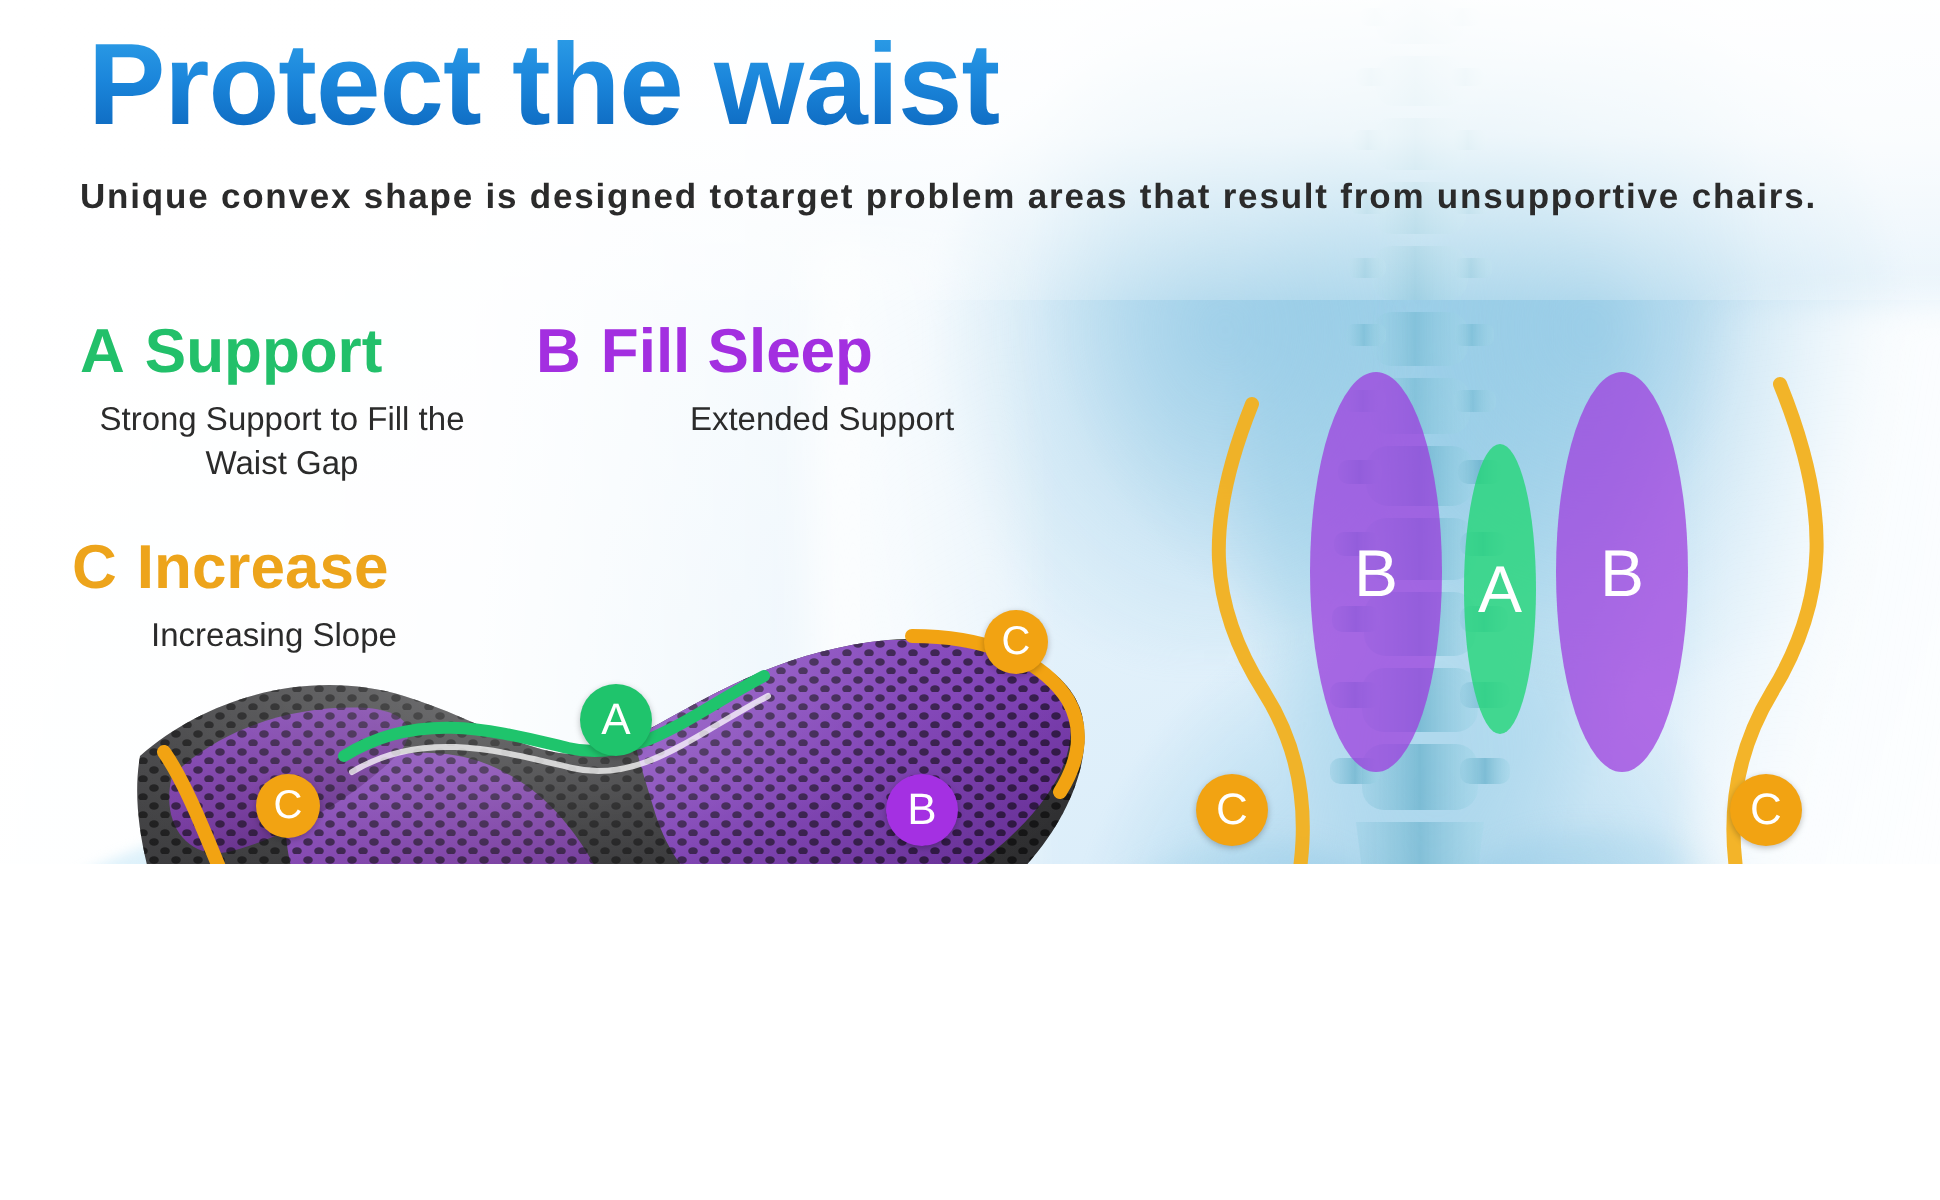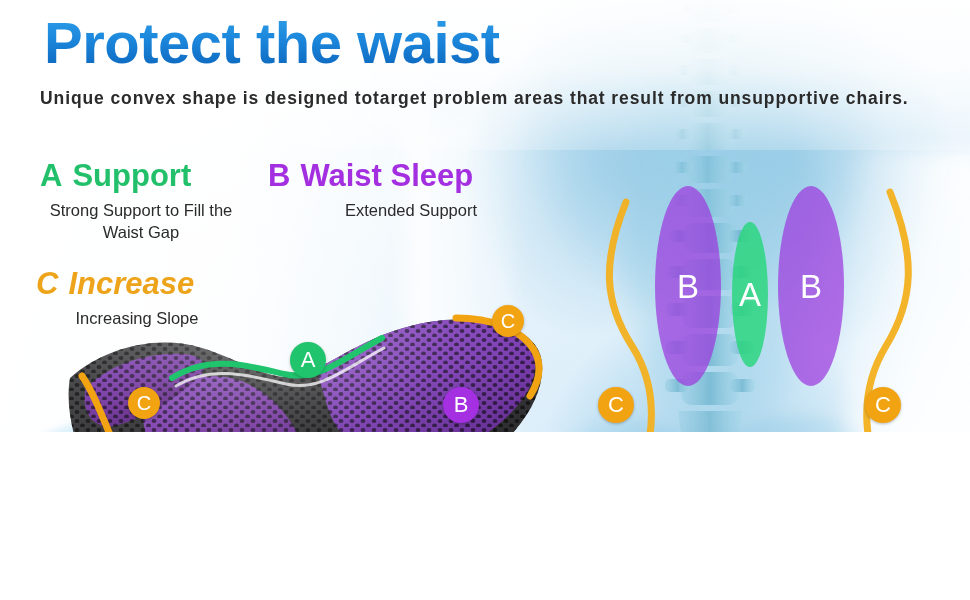--- a/index.html
+++ b/index.html
@@ -129,21 +129,21 @@
     color: #2b2b2b;
     line-height: 1.32;
     text-align: center;
   }
   #feat-a { left: 36px; top: 160px; width: 210px; }
   #feat-a .feat-head { color: #22c06a; padding-left: 4px; }
   #feat-b { left: 268px; top: 160px; width: 250px; }
   #feat-b .feat-head { color: #a32fe0; }
   #feat-b .feat-desc { text-align: center; padding-left: 36px; }
   #feat-c { left: 28px; top: 268px; width: 218px; }
-  #feat-c .feat-head { color: #eda41b; padding-left: 8px; font-style: italic; }
+  #feat-c .feat-head { color: #eda41b; padding-left: 8px; }
 
   
   #pillow { position: absolute; left: 52px; top: 292px; width: 500px; height: 270px; }
 
   
   .badge {
     position: absolute;
     width: 36px; height: 36px;
     border-radius: 50%;
     display: flex; align-items: center; justify-content: center;
@@ -265,21 +265,21 @@
 
   <div class="feat" id="feat-a">
     <div class="feat-head">
       <span class="ltr">A</span><span>Support</span>
     </div>
     <div class="feat-desc">Strong Support to Fill the Waist Gap</div>
   </div>
 
   <div class="feat" id="feat-b">
     <div class="feat-head">
-      <span class="ltr">B</span><span>Waist Sleep</span>
+      <span class="ltr">B</span><span>Fill Sleep</span>
     </div>
     <div class="feat-desc">Extended Support</div>
   </div>
 
   <div class="feat" id="feat-c">
     <div class="feat-head">
       <span class="ltr">C</span><span>Increase</span>
     </div>
     <div class="feat-desc">Increasing Slope</div>
   </div>

